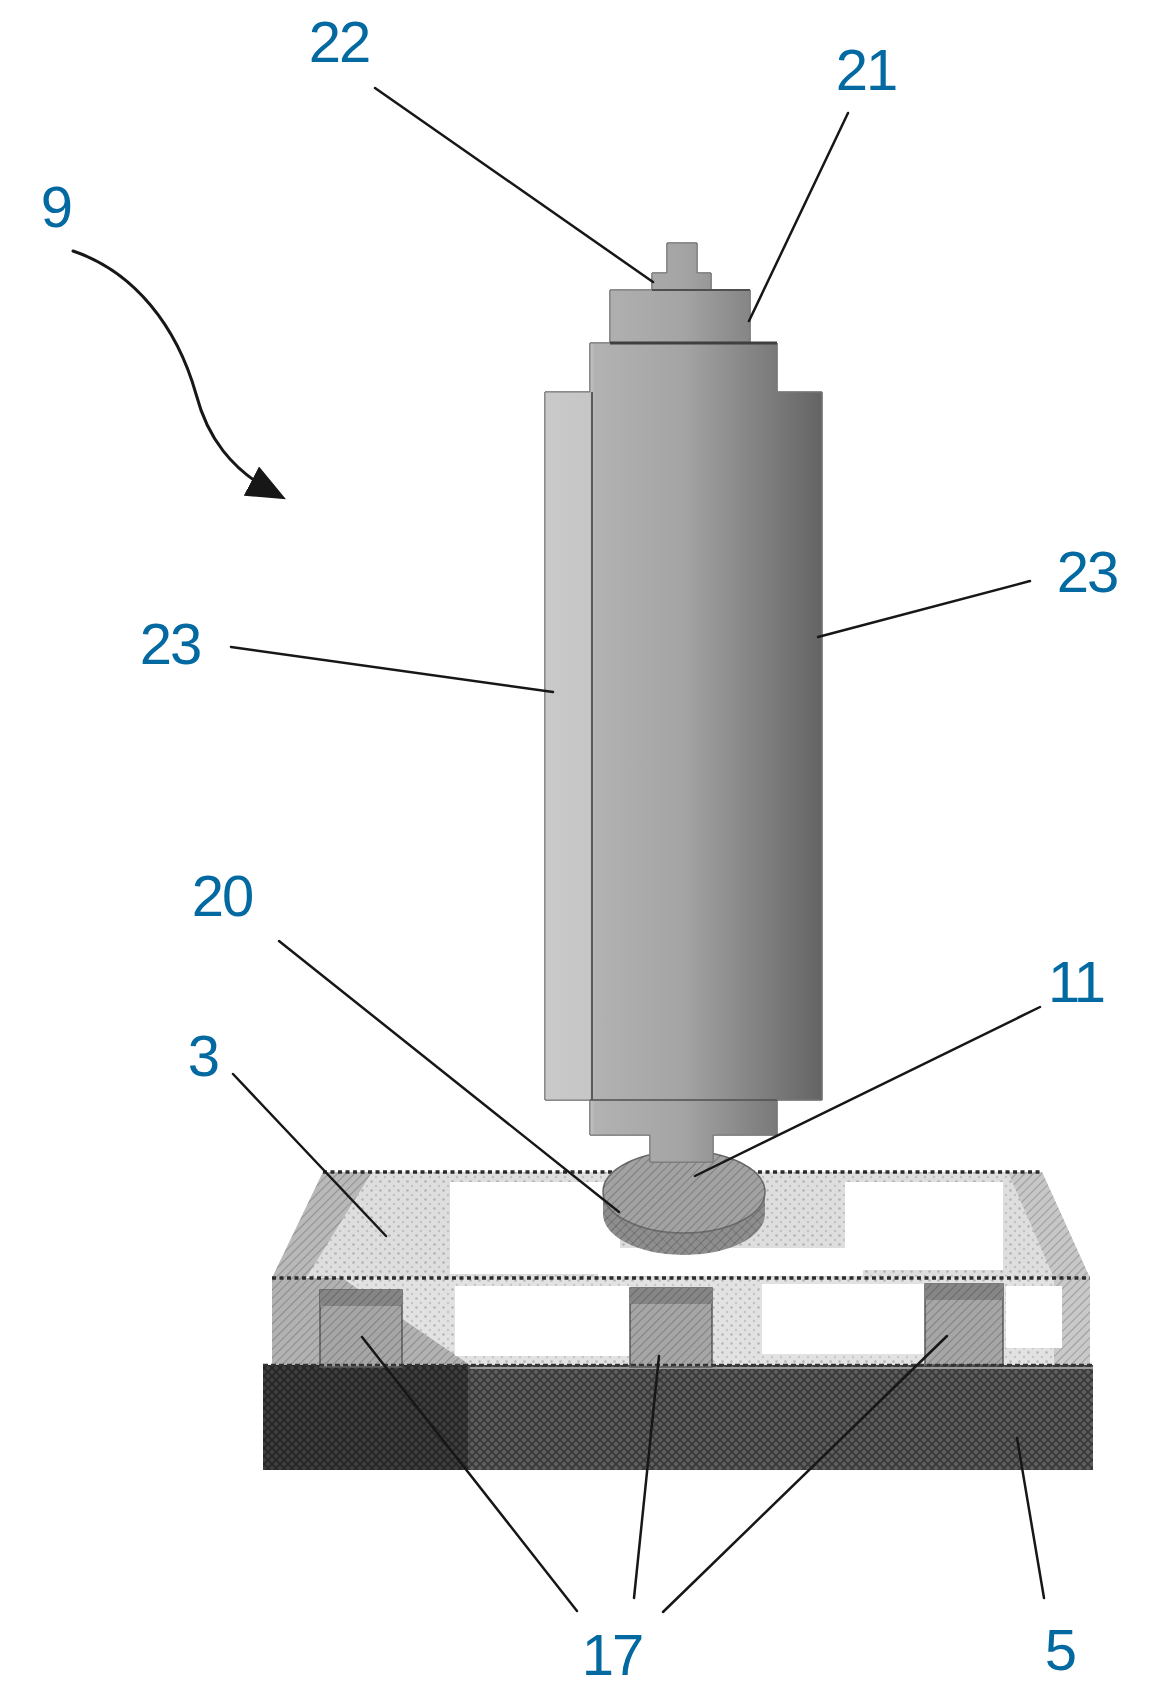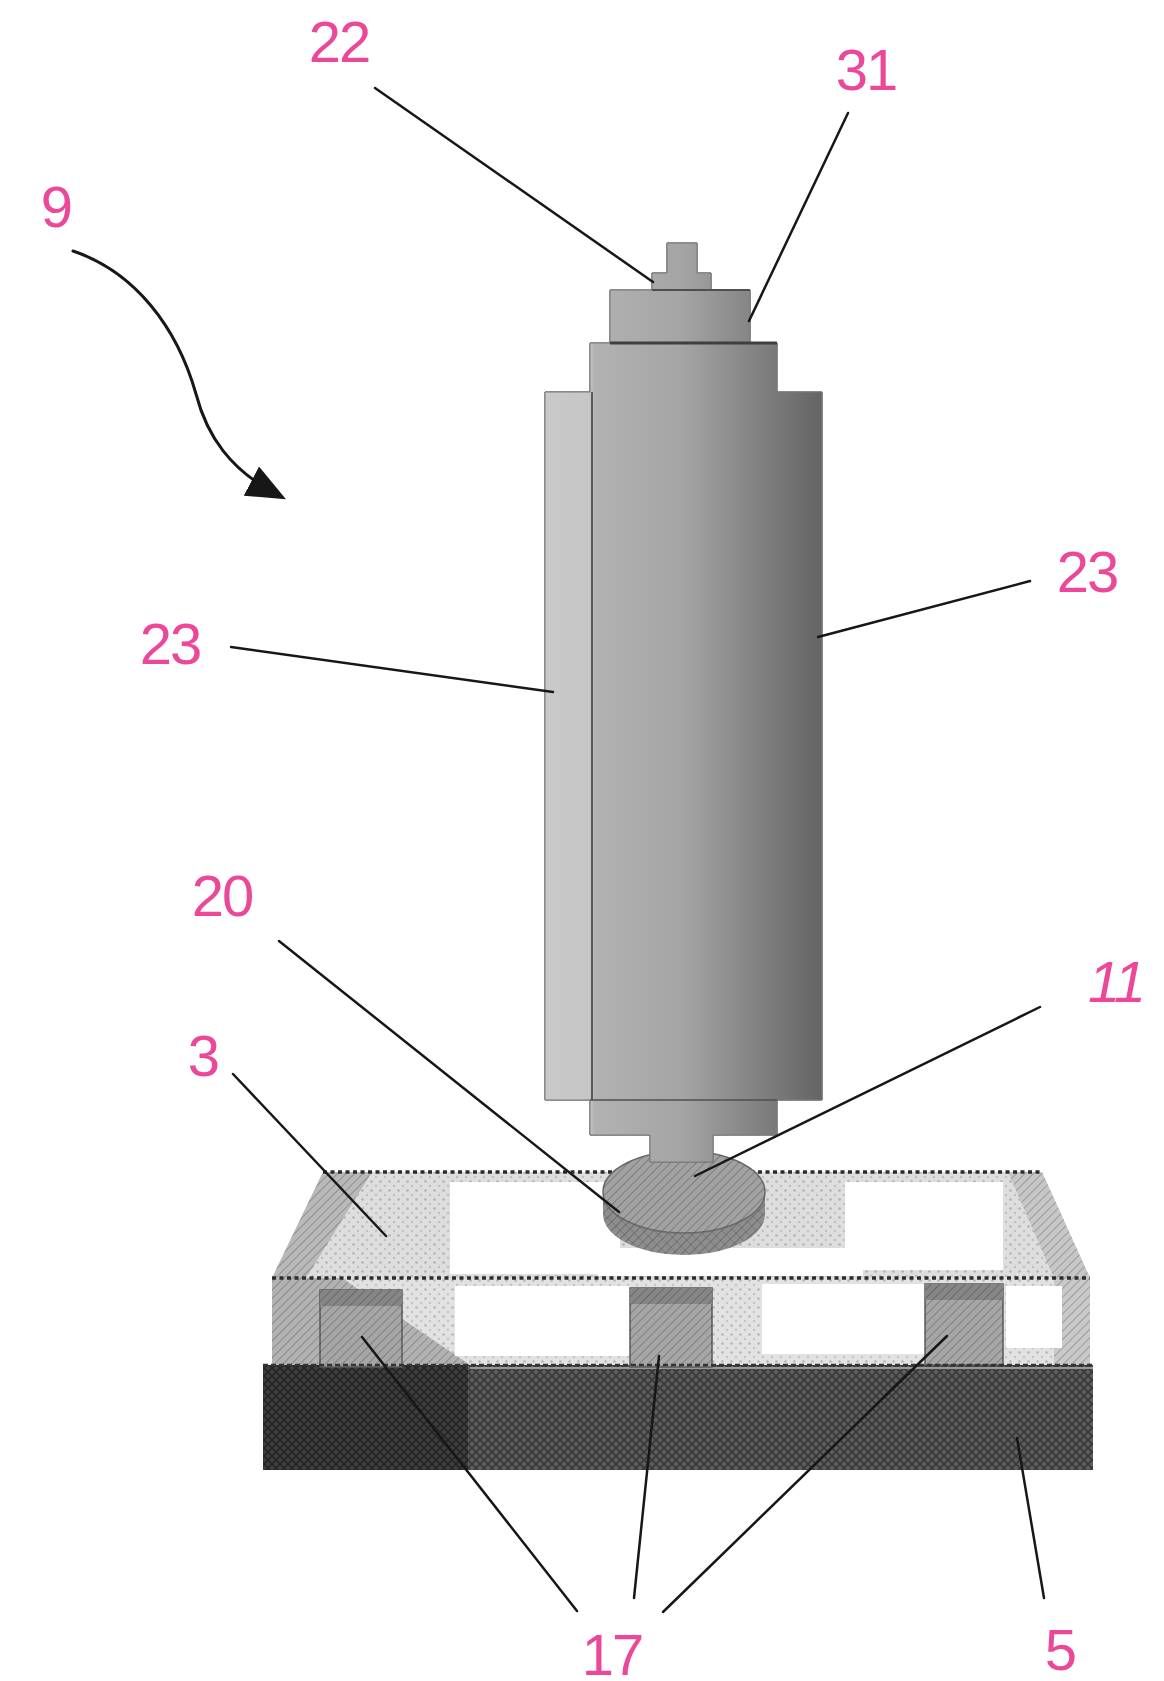--- a/index.html
+++ b/index.html
@@ -11,21 +11,21 @@
     font-family: "Liberation Sans", sans-serif;
     overflow: hidden;
   }
   .canvas > svg { position: absolute; left: 0; top: 0; }
   .ref-label {
     position: absolute;
     transform: translate(-50%, -50%);
     font-size: 58px;
     letter-spacing: -2px;
     line-height: 1;
-    color: #ec4899;
+    color: #0369a1;
     white-space: nowrap;
     user-select: none;
   }
 </style>
 </head>
 <body>
 
 <div class="canvas">
   <svg width="1164" height="1681" viewBox="0 0 1164 1681" xmlns="http://www.w3.org/2000/svg">
     <defs>
@@ -147,22 +147,22 @@
       <line x1="947" y1="1336" x2="663" y2="1612"></line>
       <line x1="1017" y1="1438" x2="1044" y2="1598"></line>
     </g>
 
     <path d="M73,251 C135,272 177,327 196,394 C207,436 230,470 278,495" fill="none" stroke="#171717" stroke-width="3" stroke-linecap="round" marker-end="url(#arrowHead)"></path>
   </svg>
 
   <div id="labels">
       <div class="ref-label" style="left: 56px; top: 207px;">9</div>
       <div class="ref-label" style="left: 339px; top: 42px;">22</div>
-      <div class="ref-label" style="left: 866px; top: 70px;">31</div>
+      <div class="ref-label" style="left: 866px; top: 70px;">21</div>
       <div class="ref-label" style="left: 170px; top: 644px;">23</div>
       <div class="ref-label" style="left: 1087px; top: 572px;">23</div>
       <div class="ref-label" style="left: 222px; top: 896px;">20</div>
       <div class="ref-label" style="left: 203px; top: 1056px;">3</div>
-      <div class="ref-label" style="left: 1116px; top: 982px; font-style: italic;">11</div>
+      <div class="ref-label" style="left: 1076px; top: 982px;">11</div>
       <div class="ref-label" style="left: 612px; top: 1655px;">17</div>
       <div class="ref-label" style="left: 1060px; top: 1650px;">5</div>
     </div>
 </div>
 
 </body></html>

